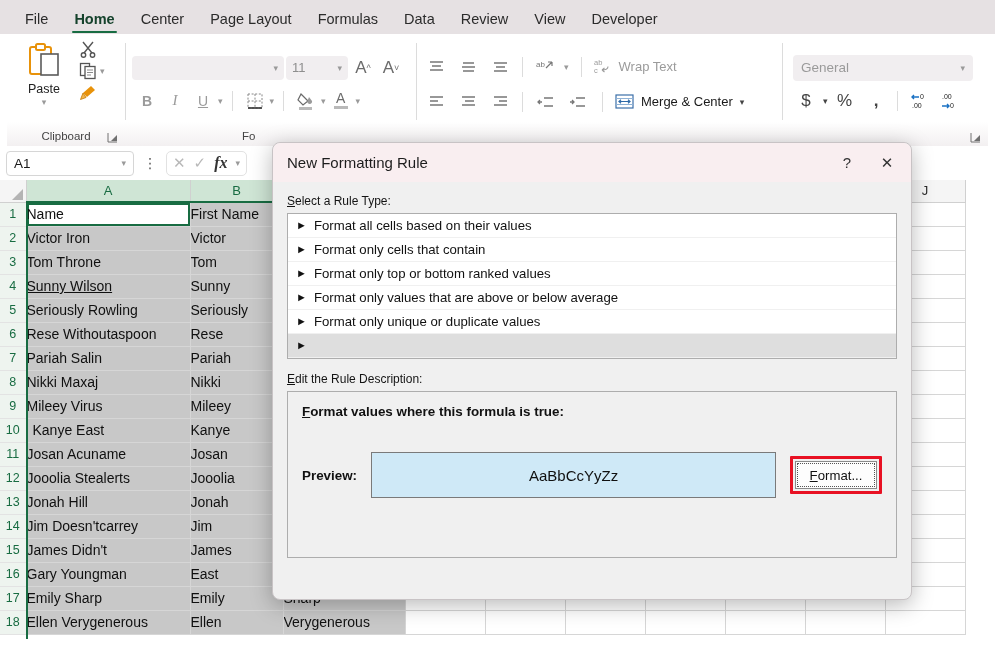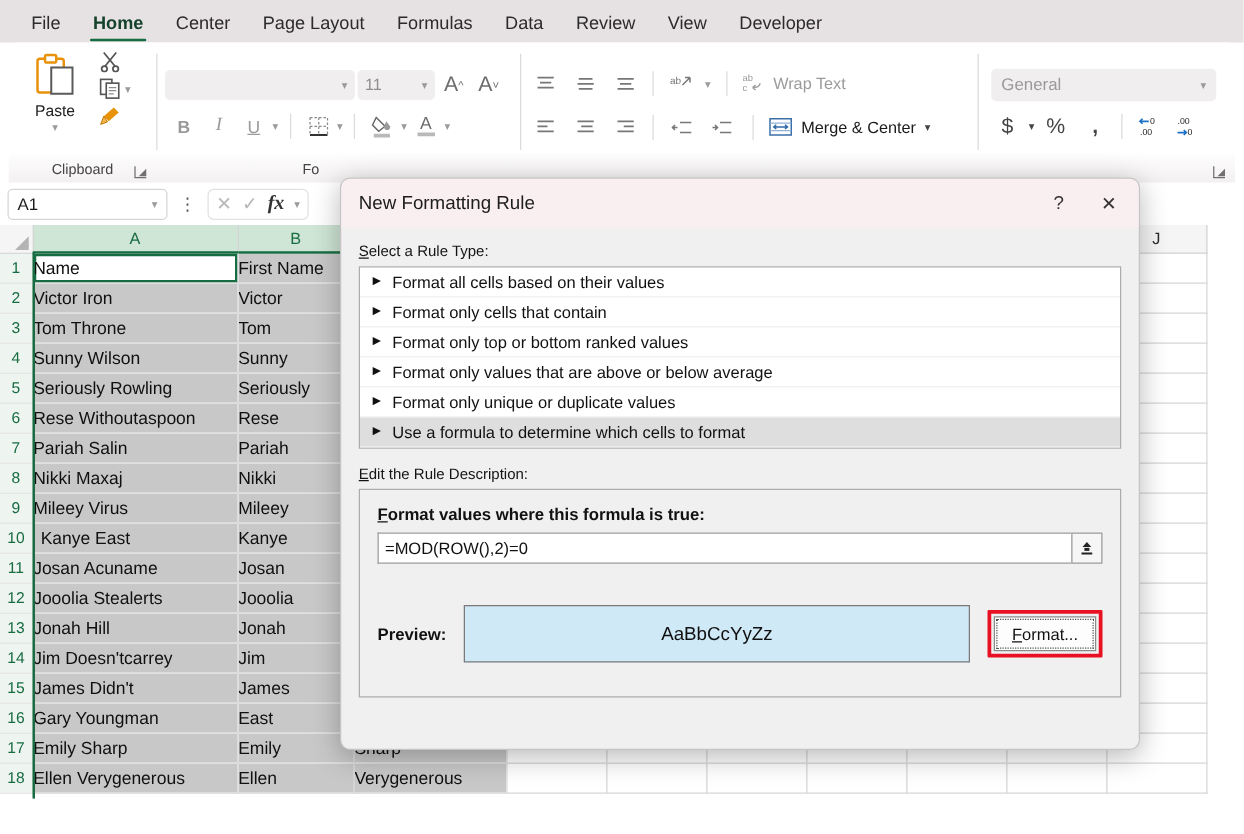--- a/index.html
+++ b/index.html
@@ -565,21 +565,21 @@
           <td class="cell" style="width: 80px;"></td>
           <td class="cell" style="width: 80px;"></td>
           <td class="cell" style="width: 80px;"></td>
           <td class="cell" style="width: 80px;"></td>
           <td class="cell" style="width: 80px;"></td>
           <td class="cell" style="width: 80px;"></td>
           <td class="cell" style="width: 80px;"></td>
         </tr>
         <tr>
           <td class="rowh sel">4</td>
-          <td class="cell inrange" style="width: 164px;">Sunny Wilson</td>
+          <td class="cell inrange" style="width: 164px; text-decoration: underline;">Sunny Wilson</td>
           <td class="cell inrange" style="width: 93px;">Sunny</td>
           <td class="cell inrange" style="width: 122px;">Wilson</td>
           <td class="cell" style="width: 80px;"></td>
           <td class="cell" style="width: 80px;"></td>
           <td class="cell" style="width: 80px;"></td>
           <td class="cell" style="width: 80px;"></td>
           <td class="cell" style="width: 80px;"></td>
           <td class="cell" style="width: 80px;"></td>
           <td class="cell" style="width: 80px;"></td>
         </tr>
@@ -798,41 +798,30 @@
         <div class="ruleitem">
           <span class="bullet">►</span>
           <span>Format only values that are above or below average</span>
         </div>
         <div class="ruleitem">
           <span class="bullet">►</span>
           <span>Format only unique or duplicate values</span>
         </div>
         <div class="ruleitem sel">
           <span class="bullet">►</span>
-          <span>Use a formula to determine which cells to format</span>
         </div>
       </div>
 
     <div class="sec-label desc-label">
       <span class="uline">E</span><span>dit the Rule Description:</span>
     </div>
 
     <div class="descbox">
       <div class="fv-label">
         <span class="uline">F</span><span>ormat values where this formula is true:</span>
-      </div>
-      <div class="formula-row">
-        <div class="formula-input">=MOD(ROW(),2)=0</div>
-        <div class="collapse-btn">
-          <svg width="13" height="13" viewBox="0 0 13 13">
-            <path d="M6.5 1.5 L10 5.5 L3 5.5 Z" fill="#222"></path>
-            <rect x="4.5" y="6.3" width="4" height="2.4" fill="#222"></rect>
-            <rect x="2.2" y="10" width="8.6" height="1.6" fill="#222"></rect>
-          </svg>
-        </div>
       </div>
       <div class="preview-row">
         <span class="preview-label">Preview:</span>
         <div class="preview-box">AaBbCcYyZz</div>
         <div class="format-wrap">
           <div class="format-btn">
             <span class="uline">F</span>
               <span>ormat...</span>
           </div>
         </div>

